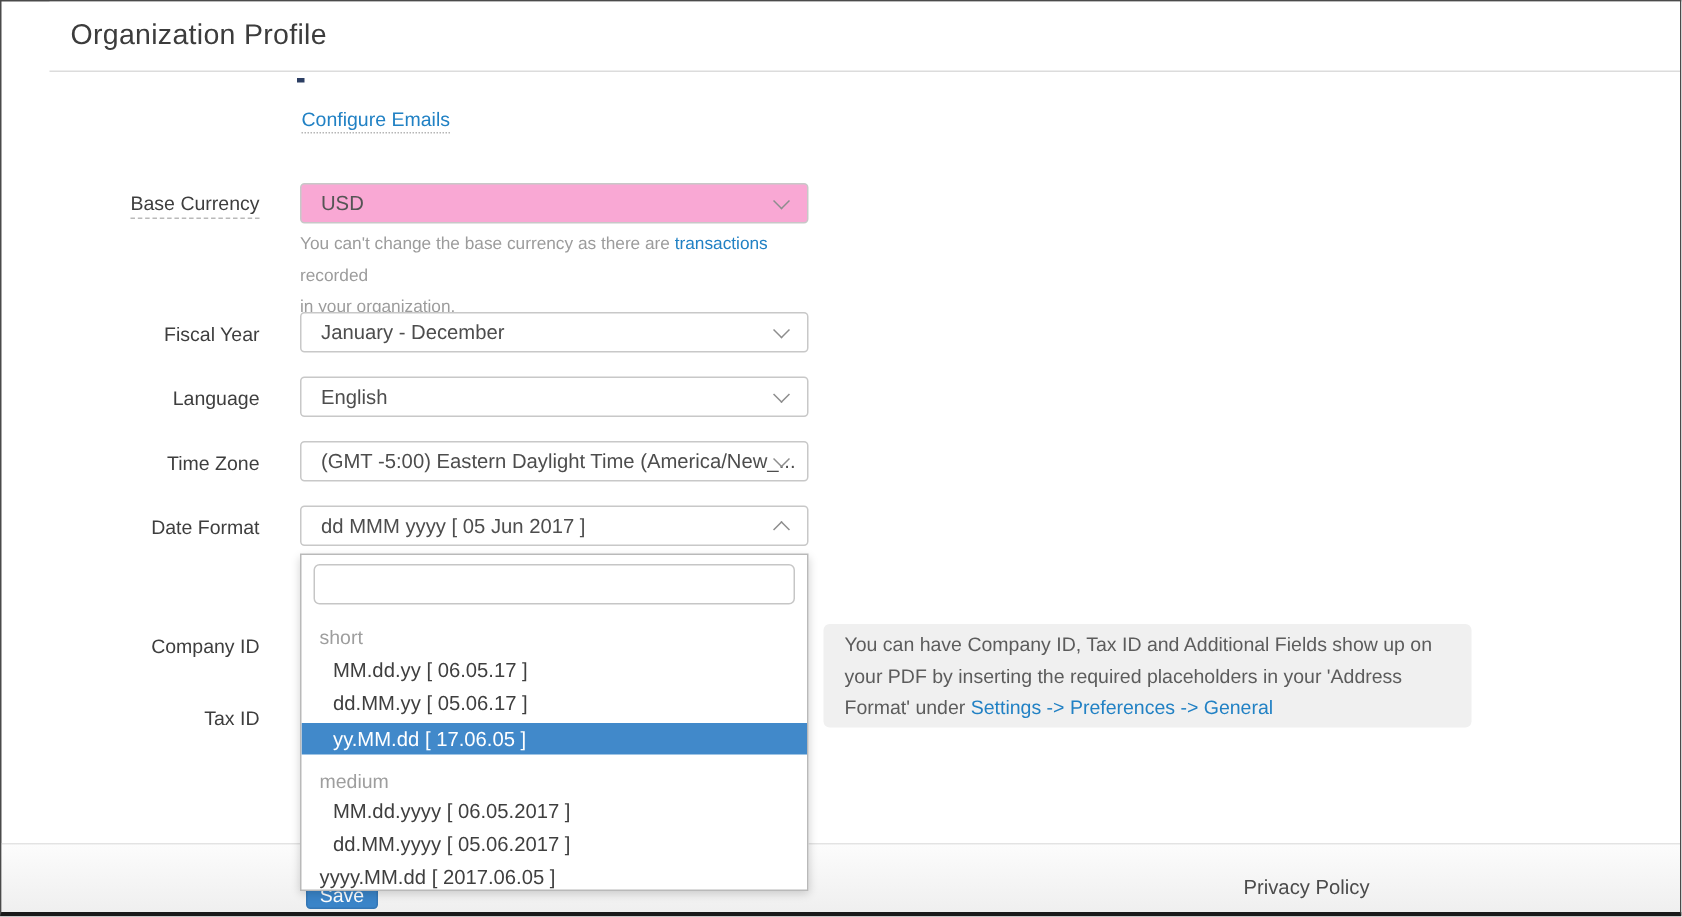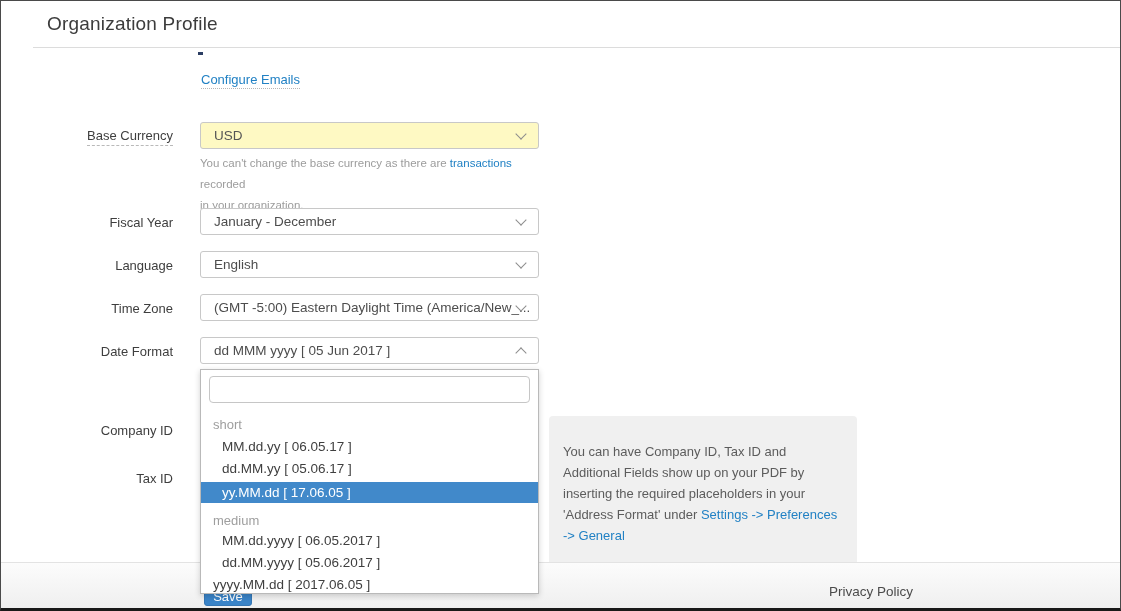--- a/index.html
+++ b/index.html
@@ -24,21 +24,21 @@
   
   .field-label { position:absolute; left:0; width:172px; text-align:right; font-size:13px; color:#3e3e3e; }
   .label-underline { border-bottom:1px dashed #b9b9b9; padding-bottom:2px; }
 
   
   .select {
     position:absolute; left:199px; width:339px; height:27px; background:#fff;
     border:1px solid #c8c8c8; border-radius:3px; font-size:13.5px; color:#4d4d4d;
     line-height:25px; padding:0 28px 0 13px; white-space:nowrap; overflow:hidden; cursor:pointer;
   }
-  .select.disabled { background:#fef9c3; color:#555; cursor:default; }
+  .select.disabled { background:#f9a8d4; color:#555; cursor:default; }
   .chev { position:absolute; right:13px; width:8px; height:8px; border-right:1.6px solid #8d8d8d; border-bottom:1.6px solid #8d8d8d; }
   .chev.down { top:7px; transform:rotate(45deg); }
   .chev.up { top:11px; transform:rotate(225deg); }
 
   .help-text { position:absolute; left:199px; top:152px; width:350px; font-size:11.5px; color:#9c9c9c; line-height:21px; }
 
   
   .dropdown-panel {
     position:absolute; left:199px; top:368px; width:339px; height:225px; background:#fff;
     border:1px solid #b9b9b9; box-shadow:0 2px 6px rgba(0,0,0,.18); z-index:10; overflow:hidden;
@@ -47,22 +47,22 @@
     position:absolute; left:8px; top:6px; width:321px; height:27px;
     border:1px solid #c6c6c6; border-radius:4px; outline:none; font-size:13px; color:#444; padding:0 8px;
     font-family:"Liberation Sans","DejaVu Sans",sans-serif;
   }
   .opt-group { position:absolute; left:0; right:0; height:20px; padding-left:12px; font-size:13px; color:#9e9e9e; line-height:20px; }
   .option { position:absolute; left:0; right:0; height:22px; padding-left:21px; font-size:13.5px; color:#3f3f3f; line-height:22px; cursor:pointer; white-space:nowrap; }
   .option.selected { background:#4189ca; color:#fff; height:21px; line-height:21px; }
 
   
   .info-box {
-    position:absolute; left:548px; top:415px; width:308px; background:#f0f0f0; border-radius:4px;
-    padding:25px 14px; font-size:13px; color:#5c5c5c; line-height:21px;
+    position:absolute; left:548px; top:415px; width:432px; background:#f0f0f0; border-radius:4px;
+    padding:3px 14px; font-size:13px; color:#5c5c5c; line-height:21px;
   }
 
   
   .footer-divider { position:absolute; left:0; right:0; top:561px; height:1px; background:#e3e3e3; z-index:1; }
   .footer { position:absolute; left:0; right:0; top:562px; bottom:0; background:linear-gradient(#fcfcfc,#efefef); z-index:0; }
   .privacy-policy { position:absolute; left:828px; top:583px; font-size:13.5px; color:#4b4b4b; z-index:2; }
   .save-button {
     position:absolute; left:203px; top:586px; width:48px; height:19px; background:#3a84c8;
     border:1px solid #3577b5; border-radius:3px; color:#fff; font-size:13px;
     display:flex; align-items:center; justify-content:center; z-index:3; cursor:pointer;

